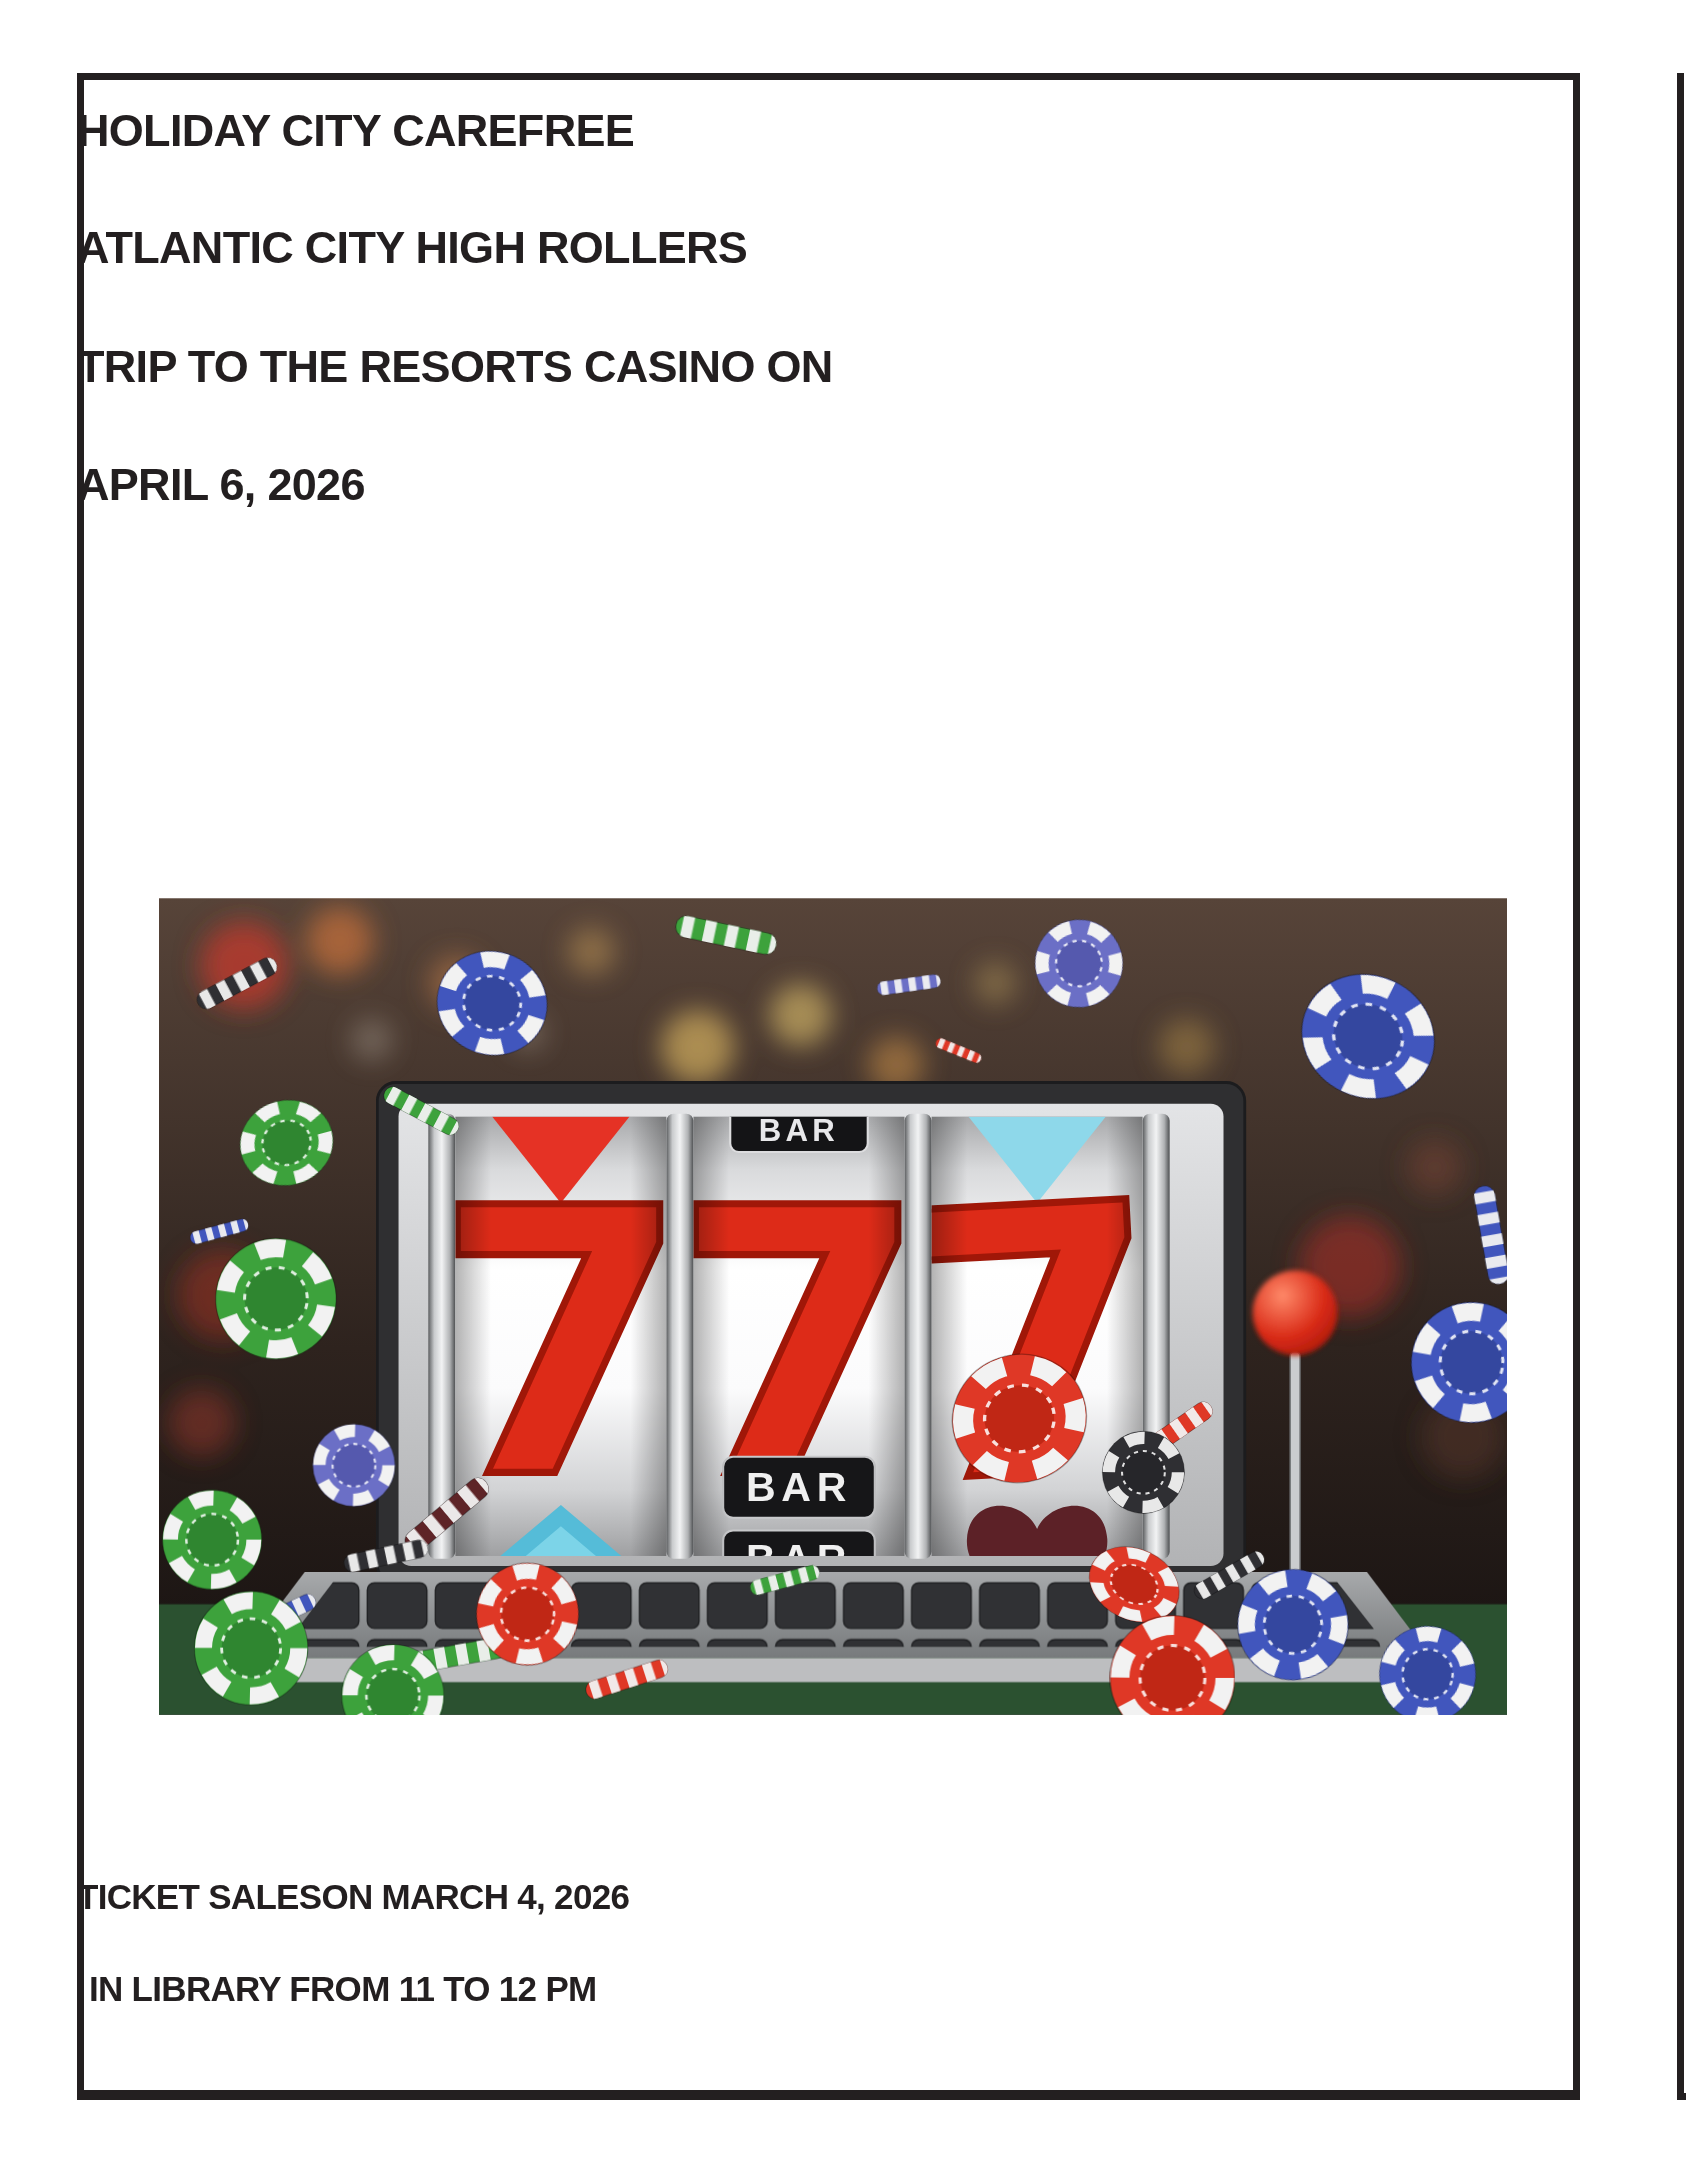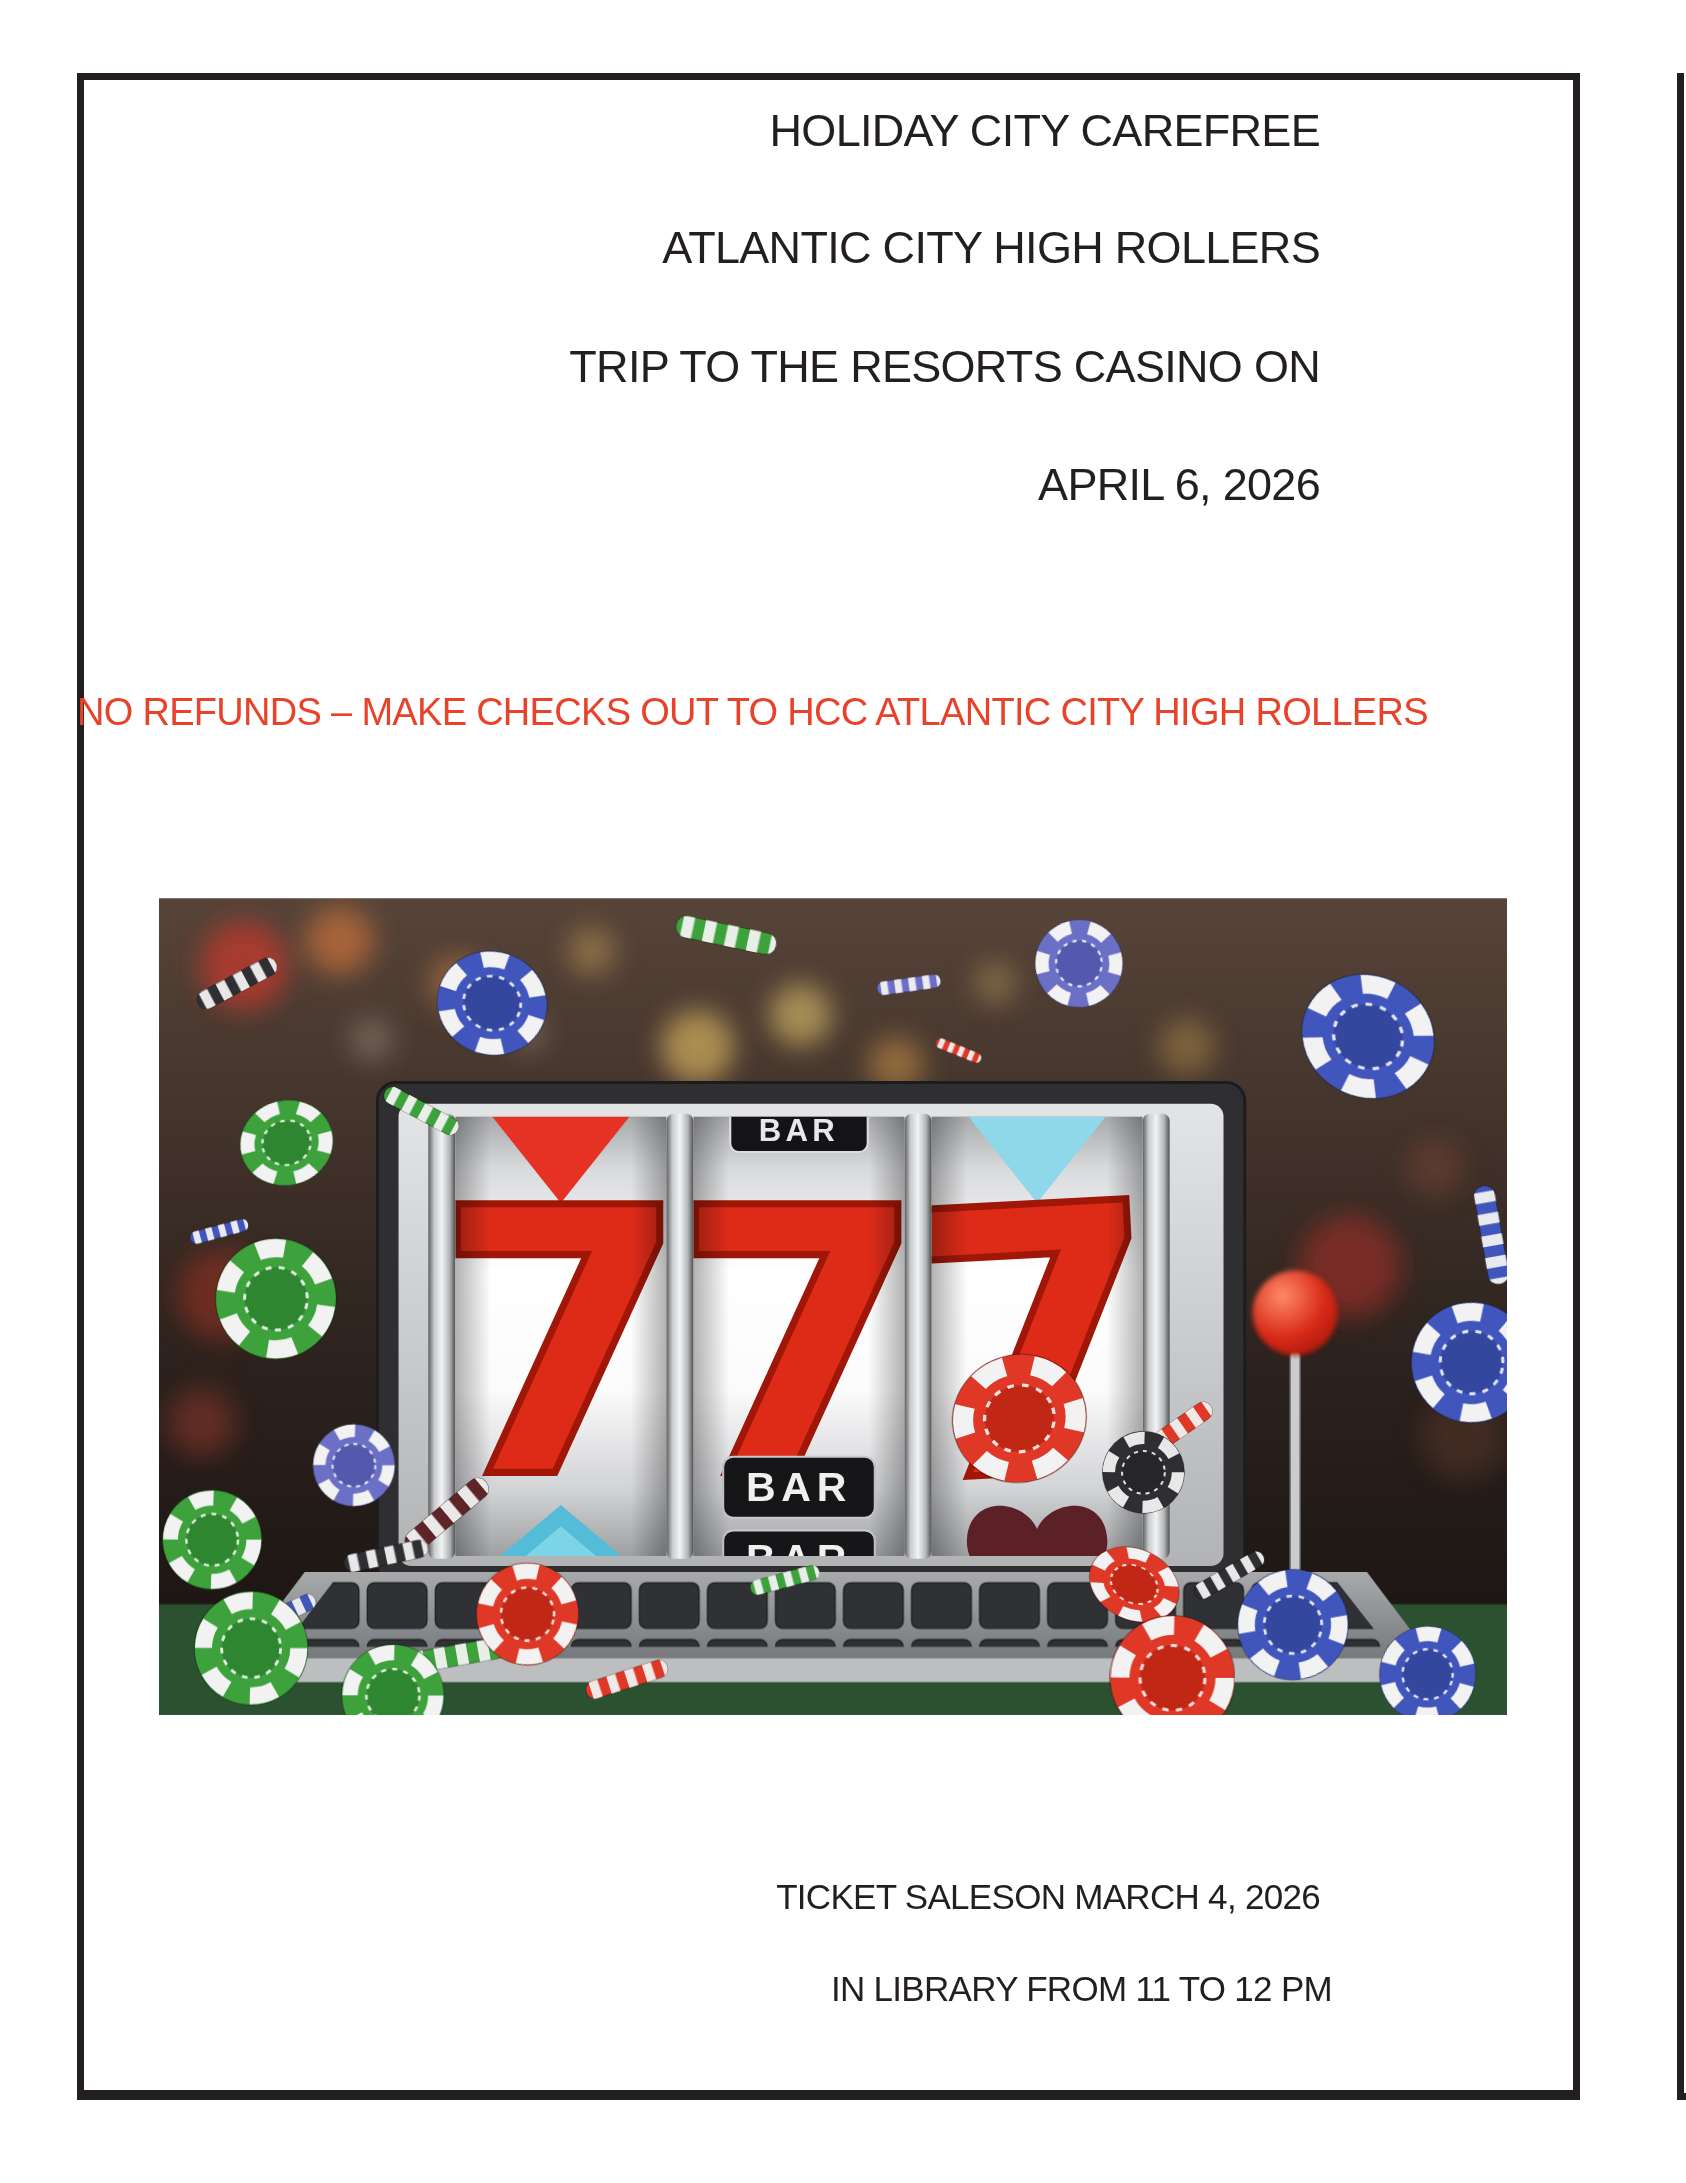--- a/index.html
+++ b/index.html
@@ -1,21 +1,21 @@
 <!DOCTYPE html>
 <html style="font-size:11.3px"><head>
 <meta charset="utf-8">
 <style>
   html,body{margin:0;padding:0;background:#ffffff;}
   .page{position:relative;width:1686px;height:2183px;background:#ffffff;
         font-family:"Liberation Sans",sans-serif;color:#231f20;overflow:hidden;}
   .frame{position:absolute;left:77px;top:73px;width:1503px;height:2027px;
          border:7px solid #231f20;border-bottom-width:10px;box-sizing:border-box;}
-  .tline{position:absolute;left:77px;width:1243px;text-align:right;
-         font-weight:normal;line-height:1;white-space:nowrap;}
+  .tline{position:absolute;left:77px;width:1243px;text-align:left;
+         font-weight:bold;line-height:1;white-space:nowrap;}
   .h64{font-size:45px;letter-spacing:-0.7px;}
   .h54{font-size:38px;letter-spacing:-0.7px;}
   .h50{font-size:35px;letter-spacing:-0.7px;margin-top:20px;}
   .t1{top:108px;} .t2{top:225px;} .t3{top:344px;} .t4{top:462px;}
   .price{top:580px;}
   .price .ul{display:inline-block;border-bottom:5px solid #231f20;padding:0 5.7px 10px 5.7px;}
   .refund{top:693px;color:#e8432a;}
   .sched{top:799px;}
   .f1{top:1859px;} .f2{top:1951px;padding-left:12px;} .f3{top:2043px;}
   .photo{position:absolute;left:159px;top:898px;width:1348px;height:817px;overflow:hidden;}
@@ -28,21 +28,20 @@
 
 <div class="page">
   <div class="frame"></div>
 
   <div class="tline h64 t1">HOLIDAY CITY CAREFREE</div>
   <div class="tline h64 t2">ATLANTIC CITY HIGH ROLLERS</div>
   <div class="tline h64 t3">TRIP TO THE RESORTS CASINO ON</div>
   <div class="tline h64 t4">APRIL 6, 2026</div>
 
 
-  <div class="tline h54 refund">NO REFUNDS – MAKE CHECKS OUT TO HCC ATLANTIC CITY HIGH ROLLERS</div>
 
   <div class="photo">
     <svg viewBox="0 0 1902 1152" width="1348" height="817" xmlns="http://www.w3.org/2000/svg">
       <defs>
         <linearGradient id="bgGrad" x1="0" y1="0" x2="0" y2="1">
           <stop offset="0" stop-color="#574439"></stop>
             <stop offset="0.55" stop-color="#2e231e"></stop>
             <stop offset="1" stop-color="#161110"></stop>
         </linearGradient>
         <linearGradient id="reelGrad" x1="0" y1="0" x2="0" y2="1">

